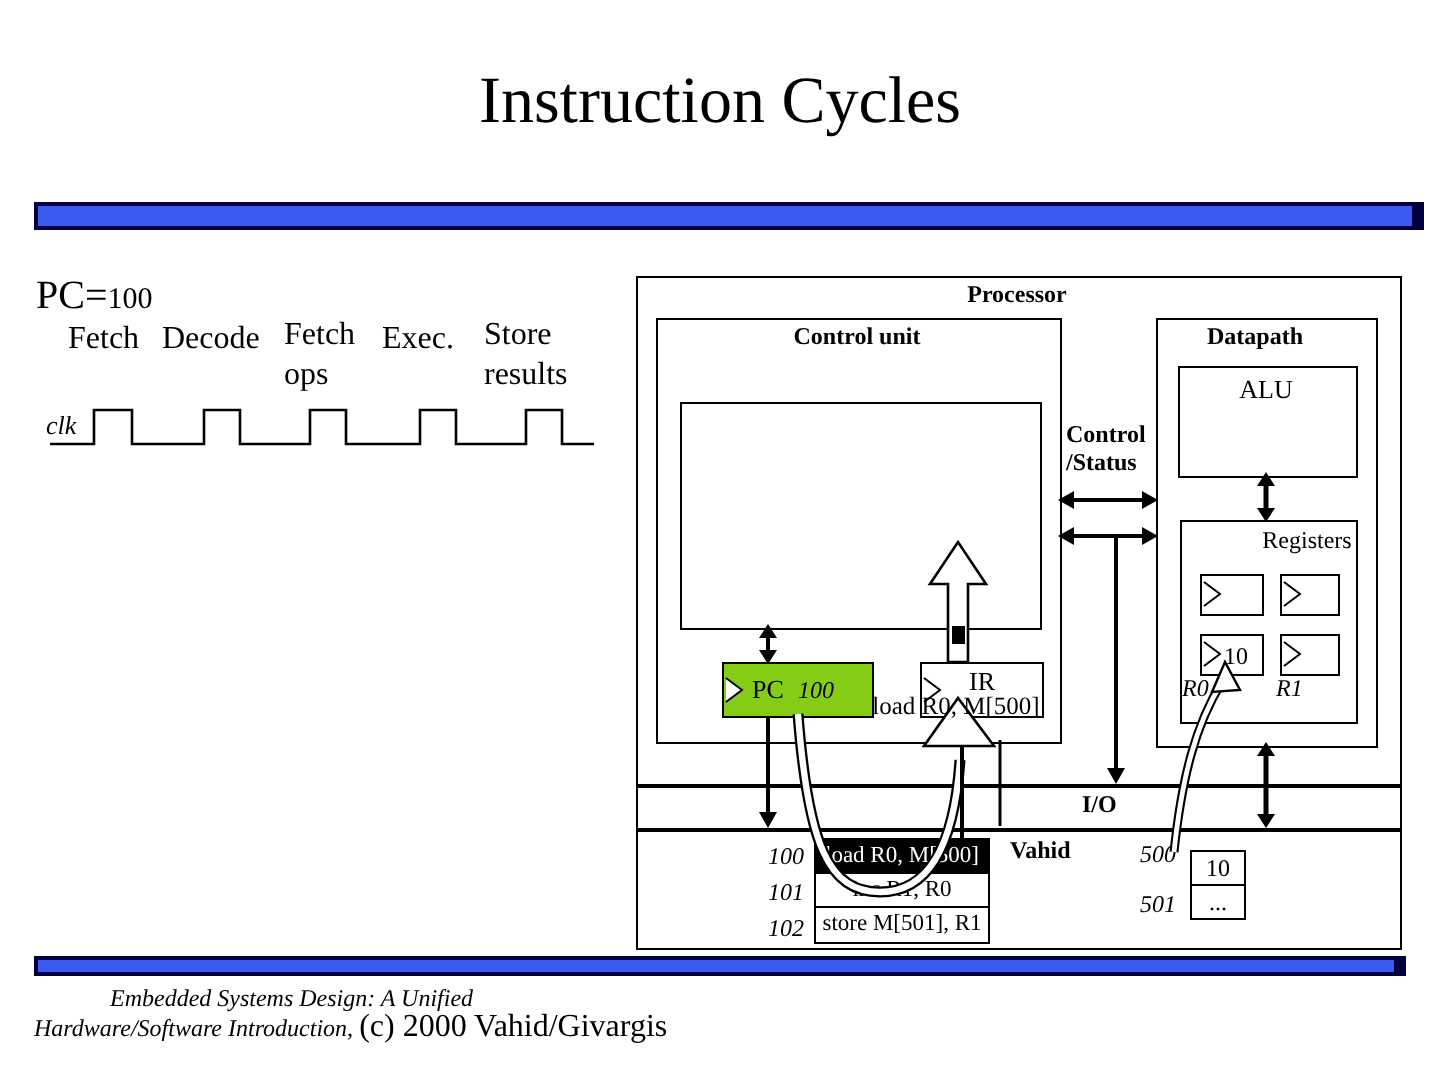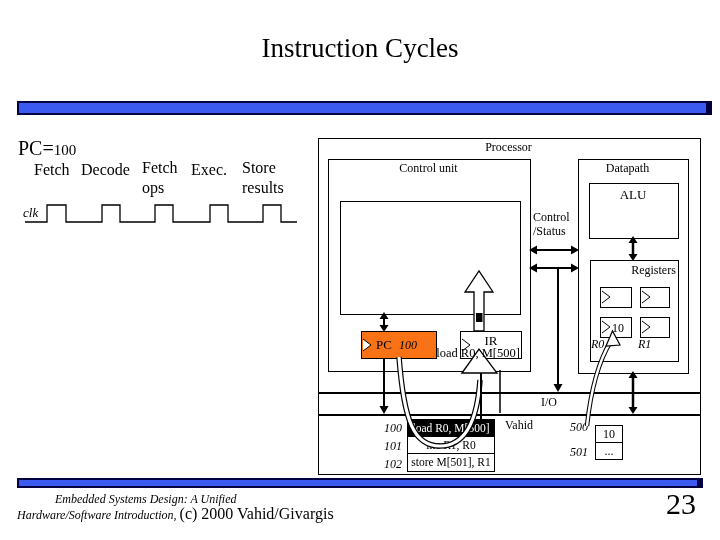--- a/index.html
+++ b/index.html
@@ -1,24 +1,24 @@
 <!DOCTYPE html>
 <html><head>
 <meta charset="utf-8">
 <style>
   html,body{margin:0;padding:0;background:#fff;}
   .slide{position:relative;width:720px;height:540px;background:#fff;overflow:hidden;
          font-family:"Liberation Serif","DejaVu Serif",serif;color:#000;}
   .abs{position:absolute;line-height:1;white-space:nowrap;}
-  .b{font-weight:normal;}
+  .b{font-weight:bold;}
   .i{font-style:italic;}
   .ctr{text-align:center;}
   .box{position:absolute;border:1px solid #000;background:transparent;}
   .bar{position:absolute;background:#3B5BF0;border:2px solid #000040;border-right-width:6px;}
-  .title{left:0;top:35px;width:720px;font-size:27px;text-align:center;}
+  .title{left:0;top:35px;width:720px;font-size:33px;text-align:center;}
   .phase{font-size:16px;}
   .phase span{display:block;line-height:20px;}
   .regcell{position:absolute;border:1px solid #000;background:#fff;font-size:12px;}
   .regcell svg{position:absolute;left:0;top:2px;}
   .regval{position:absolute;left:11px;top:3px;}
   .mrow{position:absolute;left:407px;width:86px;height:17px;border:1px solid #000;
         font-size:11.5px;text-align:center;line-height:17px;background:#fff;}
   .mrow.hl{background:#000;color:#fff;}
   .maddr{position:absolute;left:356px;width:46px;text-align:right;font-style:italic;font-size:12px;}
   .dcell{position:absolute;left:595px;width:26px;height:16px;border:1px solid #000;
@@ -66,21 +66,21 @@
   <div class="abs i lbl13" style="left:23px;top:206px;">clk</div>
 
   <div class="box" style="left:318px;top:138px;width:381px;height:254px;"></div>
   <div class="abs b lbl12 ctr" style="left:318px;top:141px;width:381px;">Processor</div>
 
   <div class="box" style="left:328px;top:159px;width:201px;height:211px;"></div>
   <div class="abs b lbl12 ctr" style="left:328px;top:162px;width:201px;">Control unit</div>
 
   <div class="box" style="left:340px;top:201px;width:179px;height:112px;"></div>
 
-  <div class="box" style="left:361px;top:331px;width:74px;height:26px;background:#f97316;">
+  <div class="box" style="left:361px;top:331px;width:74px;height:26px;background:#84cc16;">
     <svg width="10" height="14" style="position:absolute;left:0;top:6px;">
         <path d="M1,1 L9,7 L1,13" fill="#fff" stroke="#000" stroke-width="1"></path>
       </svg>
     <span class="abs lbl13" style="left:14px;top:6px;">PC</span>
     <span class="abs i lbl12" style="left:37px;top:7px;">100</span>
   </div>
 
   <div class="box" style="left:460px;top:331px;width:60px;height:26px;">
     <svg width="10" height="14" style="position:absolute;left:0;top:6px;">
         <path d="M1,1 L9,7 L1,13" fill="#fff" stroke="#000" stroke-width="1"></path>
@@ -141,21 +141,20 @@
   <div class="mrow" style="top:436px;">inc R1, R0</div>
   <div class="mrow" style="top:453px;">store M[501], R1</div>
 
   <div class="daddr" style="top:420px;">500</div>
   <div class="daddr" style="top:445px;">501</div>
   <div class="dcell" style="top:425px;">10</div>
   <div class="dcell" style="top:442px;">...</div>
 
   <div class="abs footer" style="left:55px;top:493px;">Embedded Systems Design: A Unified</div>
   <div class="abs footer" style="left:17px;top:506px;"><span>Hardware/Software Introduction, </span><span class="credit">(c) 2000 Vahid/Givargis</span></div>
-  <div class="abs pagenum">23</div>
 
   <svg class="overlay" width="720" height="540" viewBox="0 0 720 540">
 
     <polyline points="25,222 47,222 47,205 66,205 66,222 102,222 102,205 120,205 120,222 155,222 155,205 173,205 173,222 210,222 210,205 228,205 228,222 263,222 263,205 281,205 281,222 297,222" fill="none" stroke="#000" stroke-width="1.3"></polyline>
 
     <g stroke="#000" stroke-width="2" fill="#000">
       <line x1="384" y1="317" x2="384" y2="327"></line>
       <polygon points="384,312 379.5,319 388.5,319" stroke="none"></polygon>
       <polygon points="384,332 379.5,325 388.5,325" stroke="none"></polygon>
     </g>

